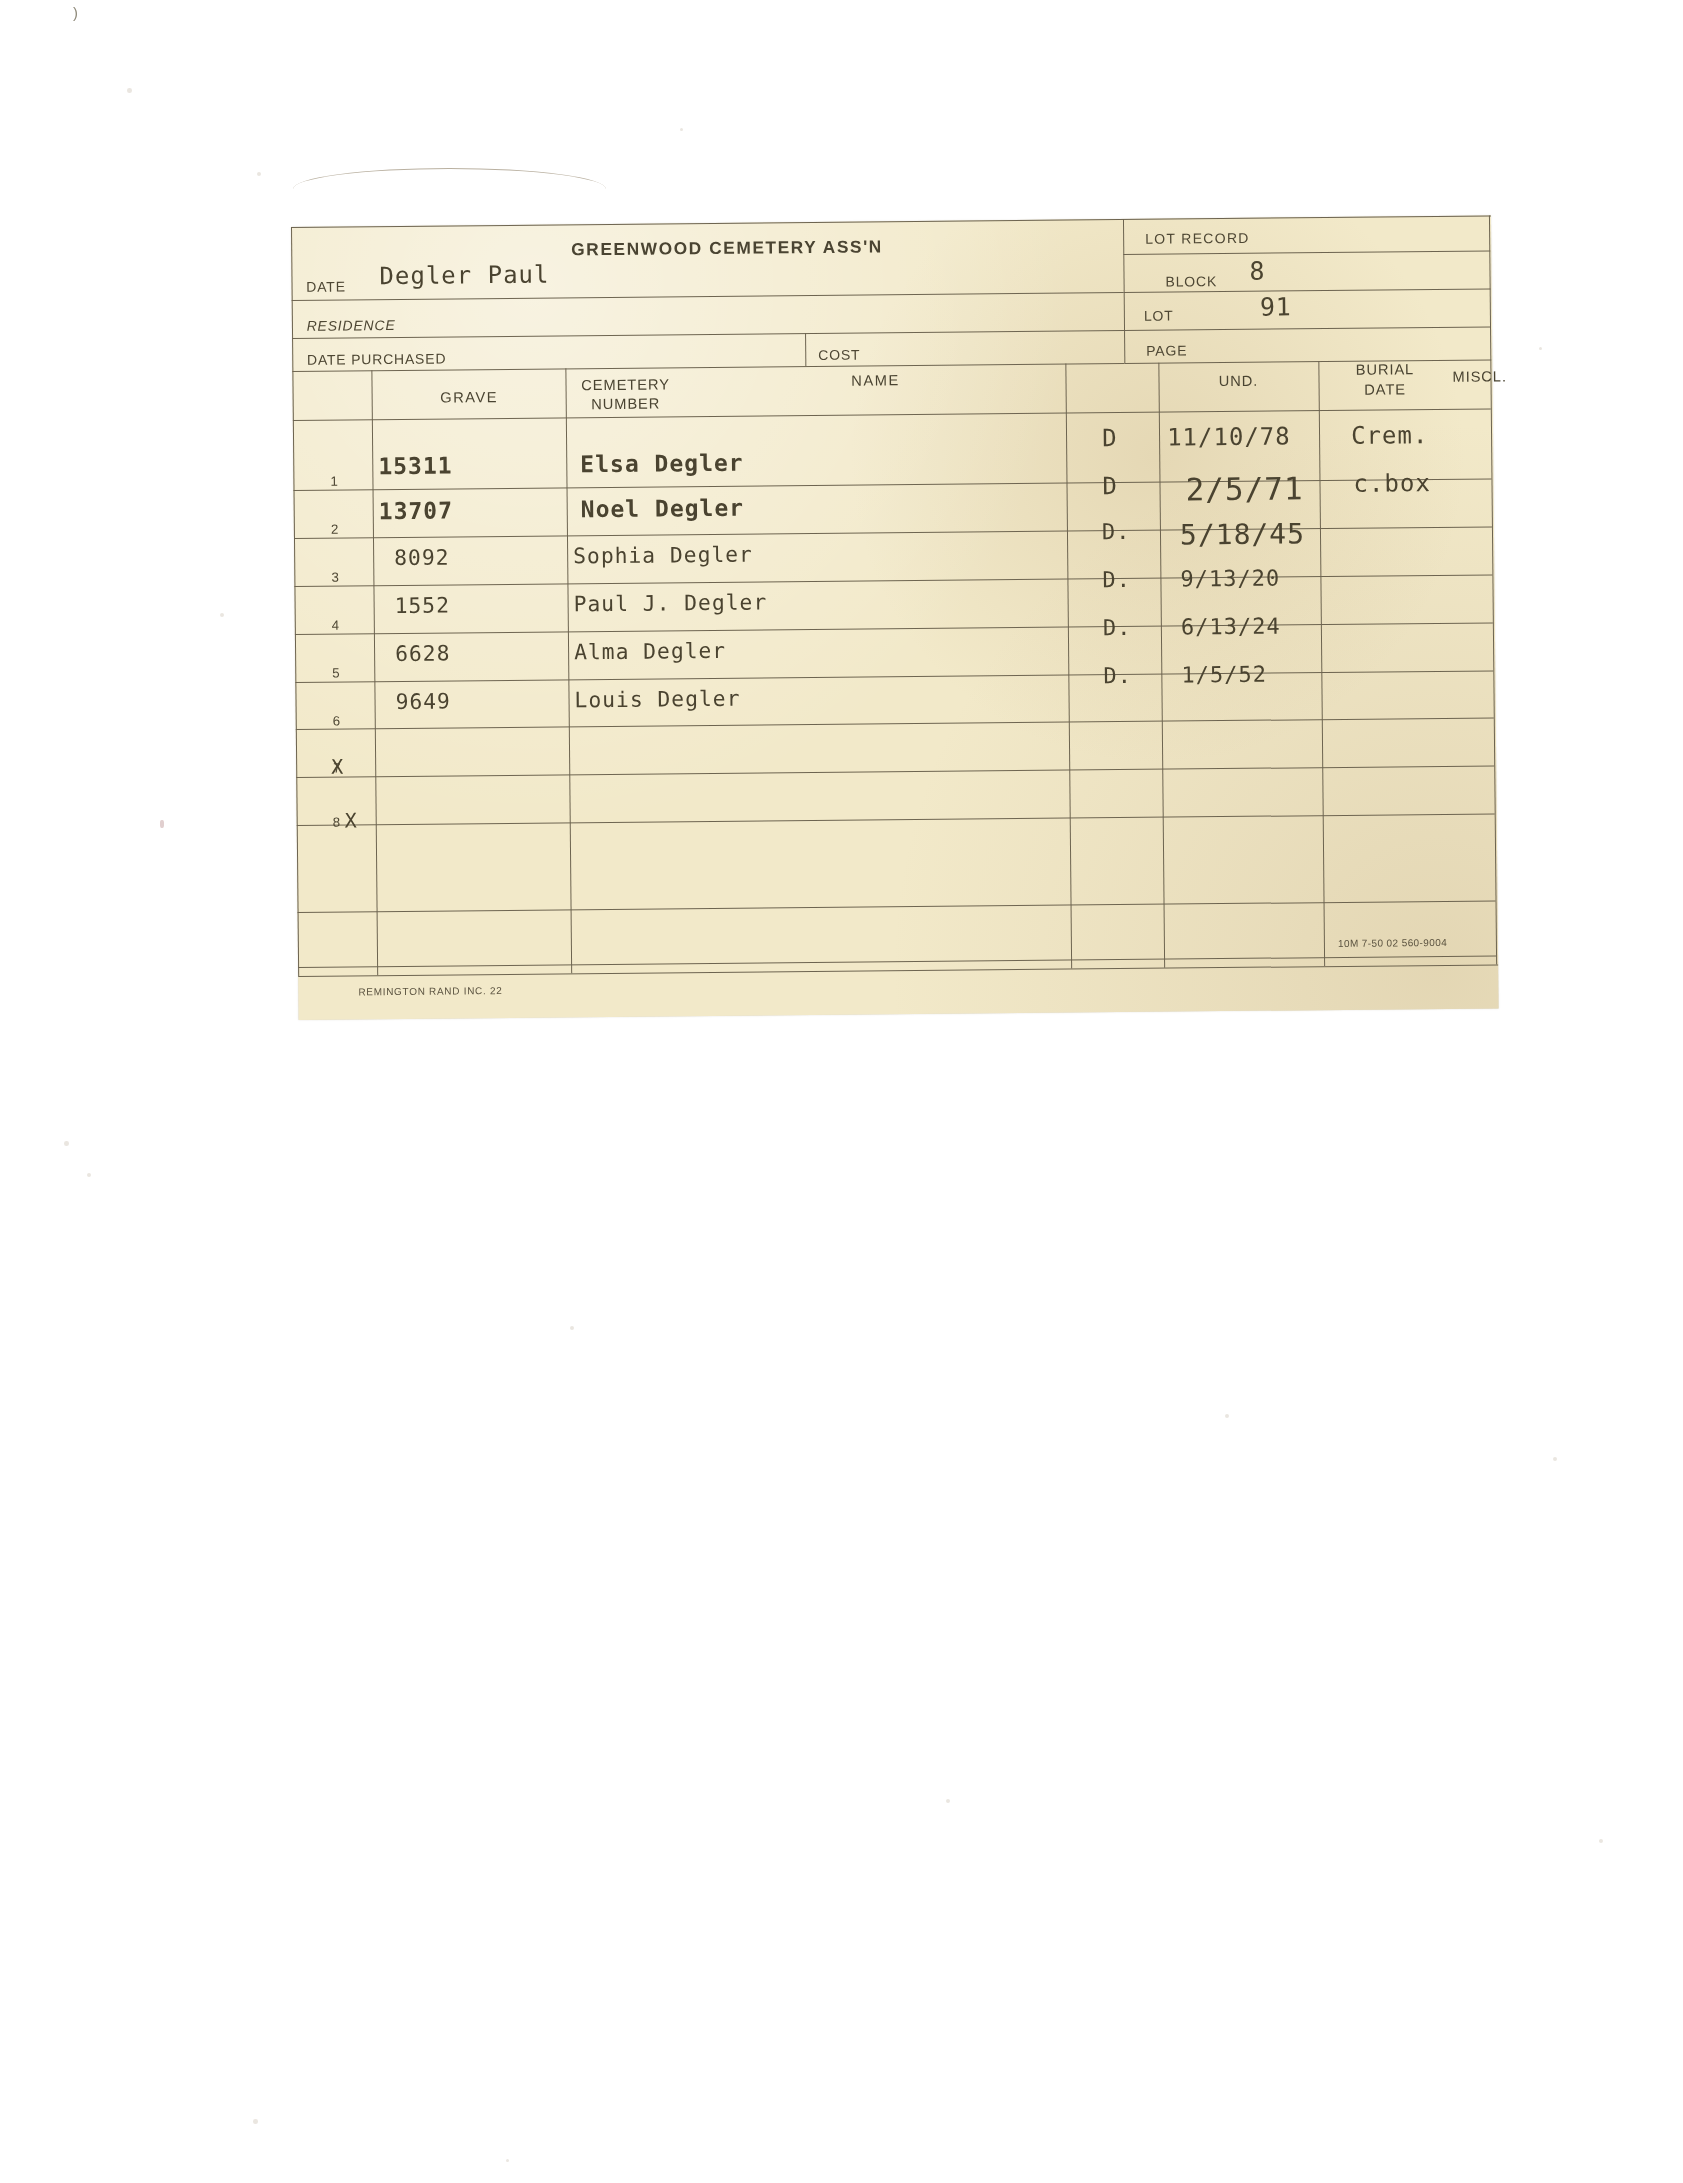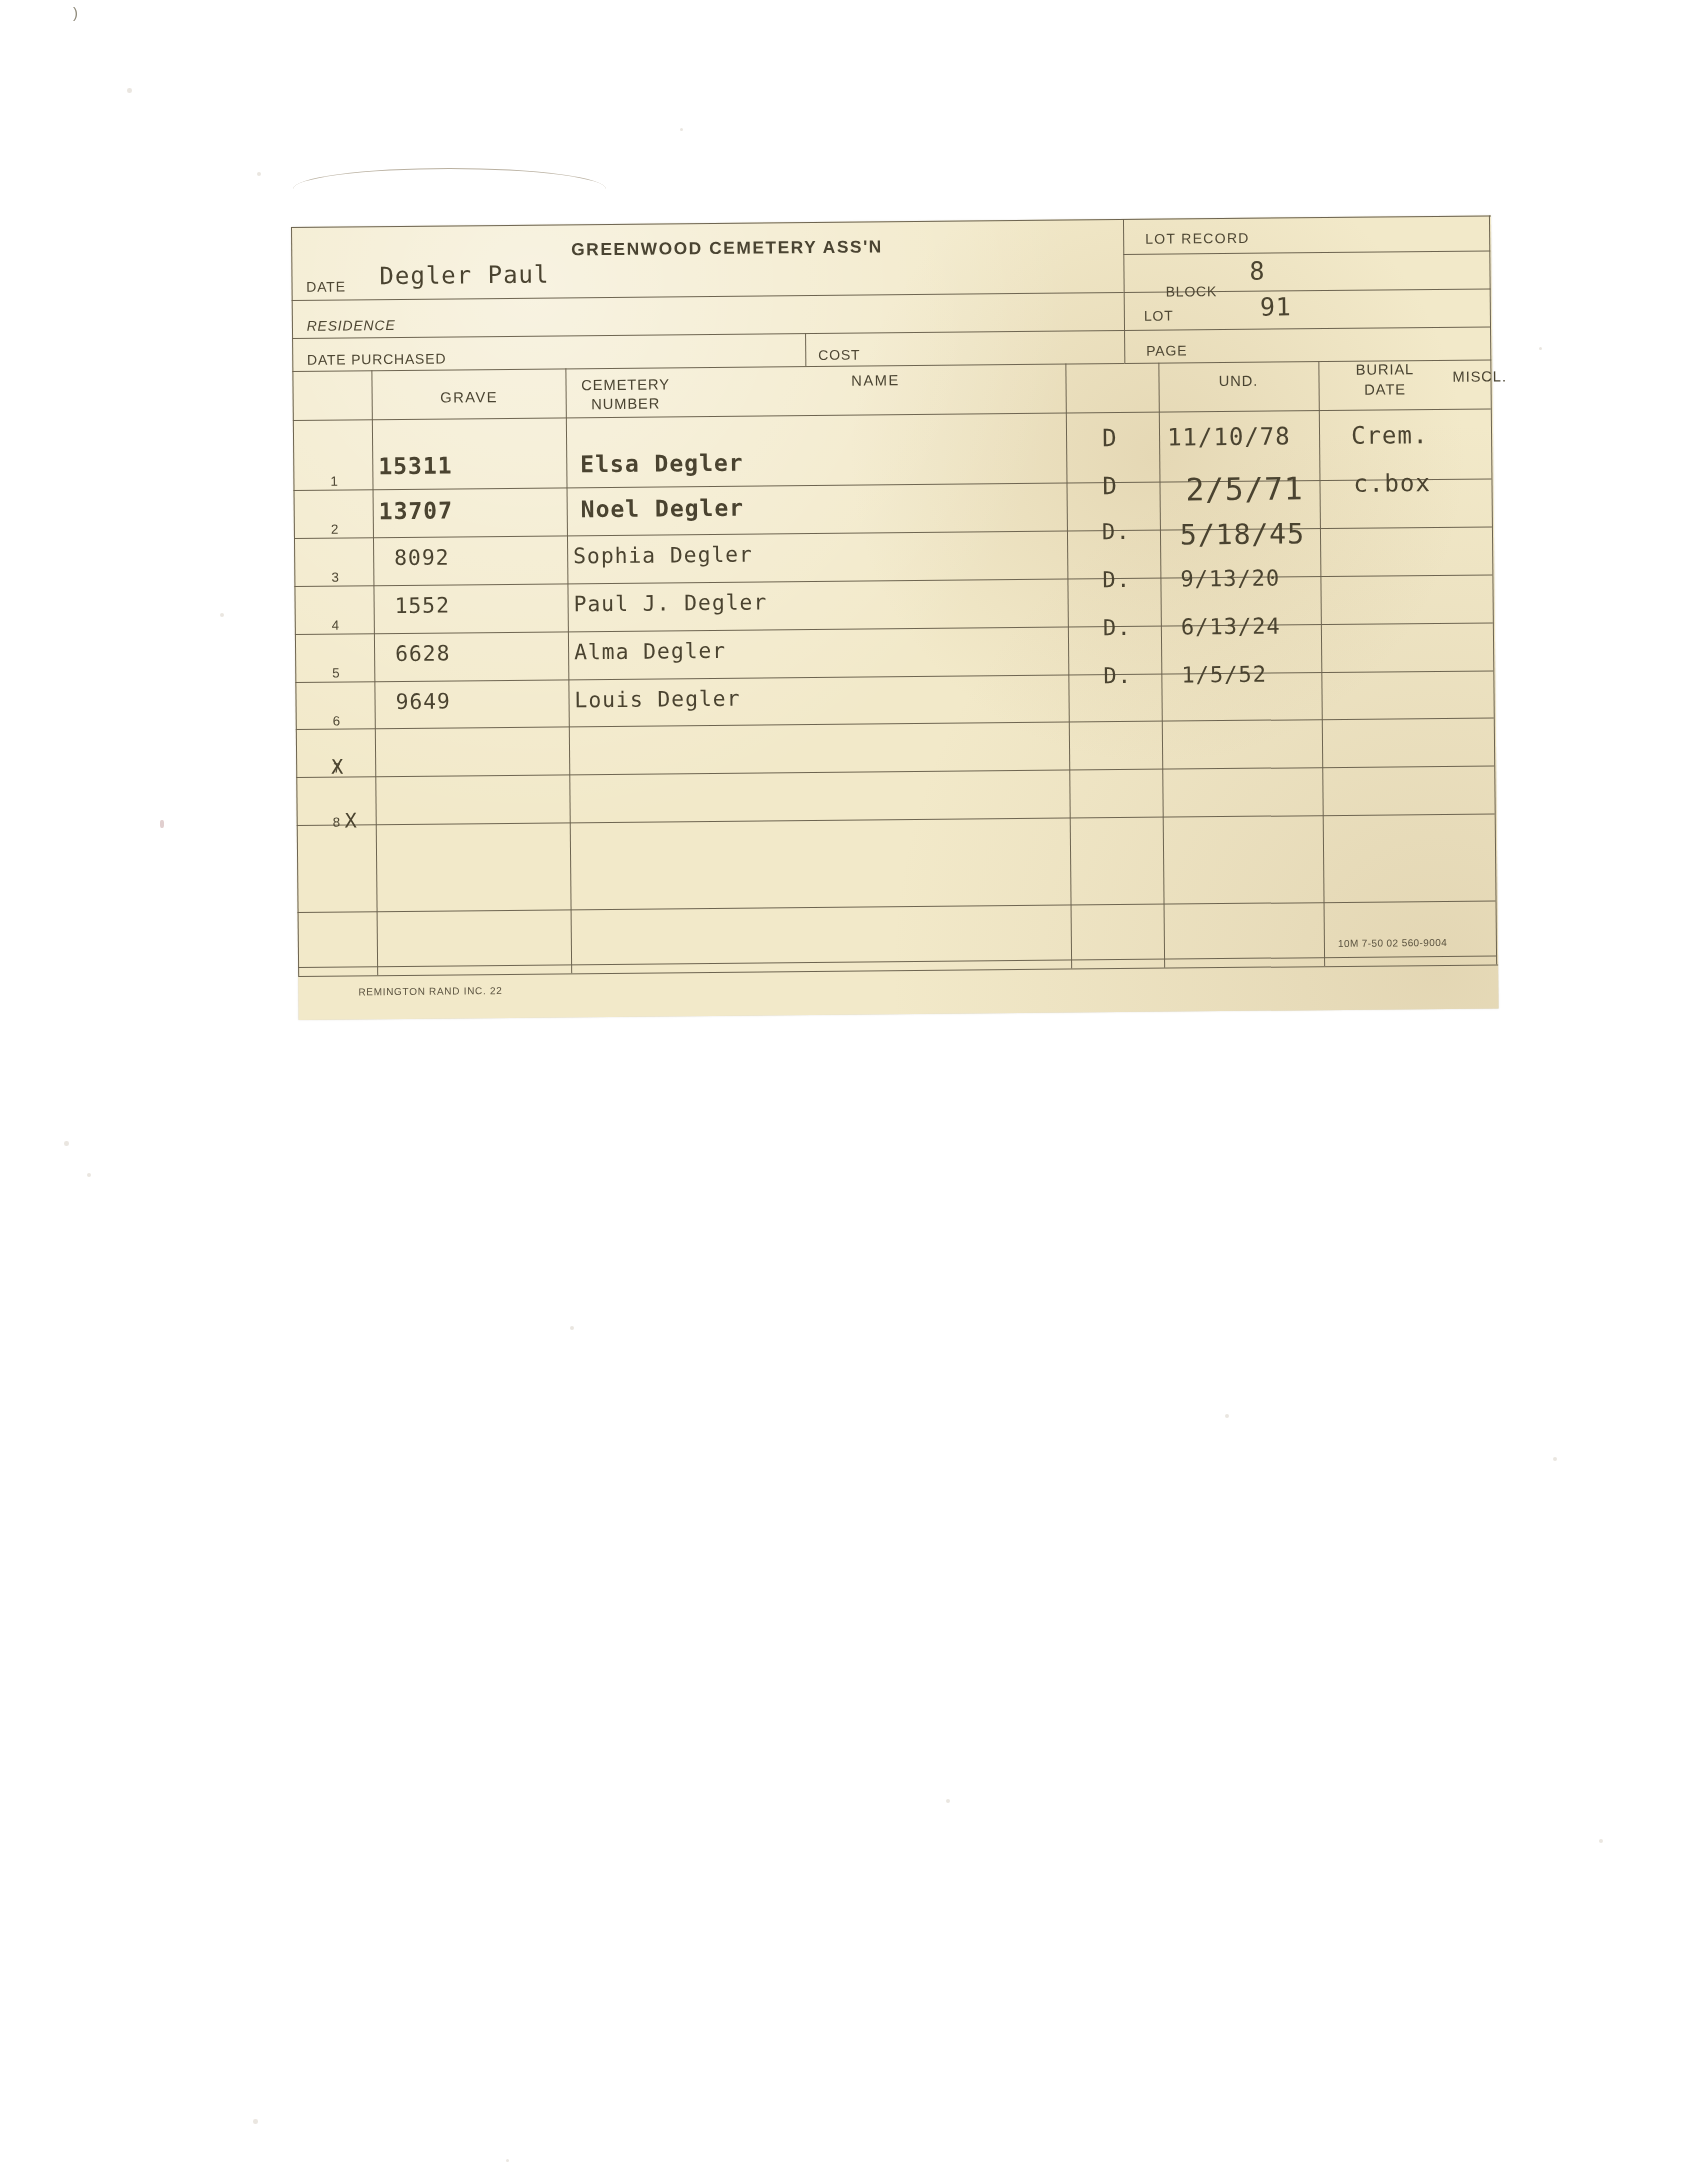--- a/index.html
+++ b/index.html
@@ -147,21 +147,21 @@
   <div class="ln v" style="left:0;top:0;height:749px;"></div>
   <div class="ln v" style="left:1198px;top:0;height:749px;"></div>
 
   <div class="title" style="left:280px;top:14.7px;">GREENWOOD CEMETERY ASS'N</div>
 
   <div class="ln v" style="left:832px;top:0;height:144px;"></div>
   <div class="ln h" style="left:832px;top:35px;width:367px;"></div>
   <div class="lbl" style="left:854px;top:12px;letter-spacing:1.3px;">LOT RECORD</div>
 
   <div class="ln h" style="left:832px;top:73px;width:367px;"></div>
-  <div class="lbl" style="left:854px;top:65px;padding-left:20px;">BLOCK</div>
+  <div class="lbl" style="left:854px;top:55px;padding-left:20px;">BLOCK</div>
   <div class="hand" style="left:958px;top:39px;font-size:25px;">8</div>
 
   <div class="ln h" style="left:832px;top:111px;width:367px;"></div>
   <div class="lbl" style="left:852px;top:89px;">LOT</div>
   <div class="hand" style="left:968px;top:75px;font-size:25px;">91</div>
 
   <div class="ln h" style="left:832px;top:144px;width:367px;"></div>
   <div class="lbl" style="left:854px;top:124px;">PAGE</div>
   <div class="hand" style="left:968px;top:113px;font-size:22.7px;"></div>
 

